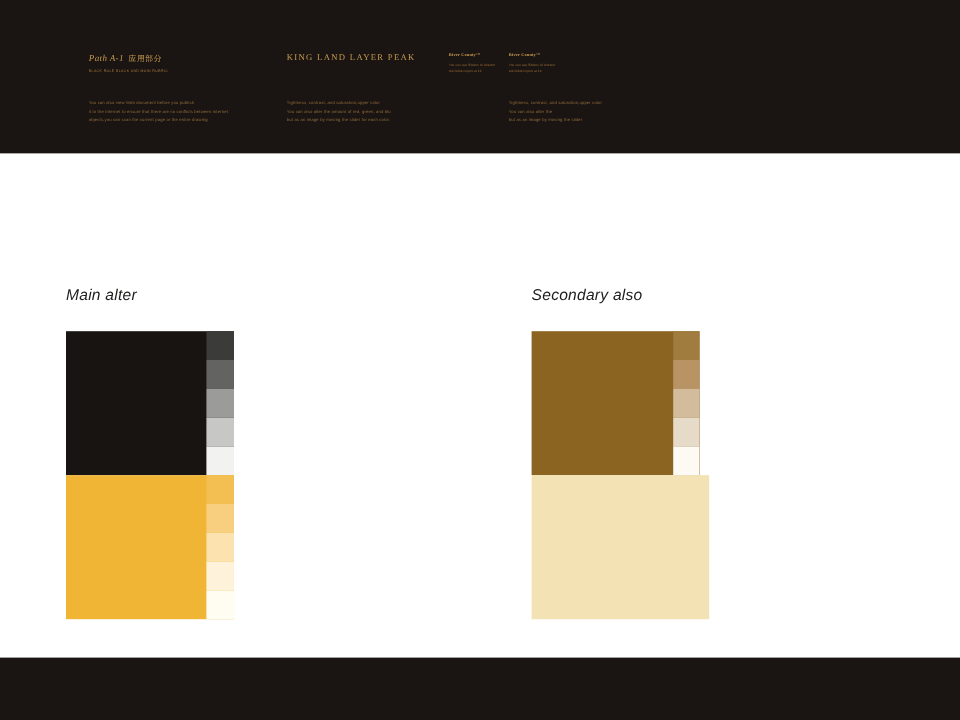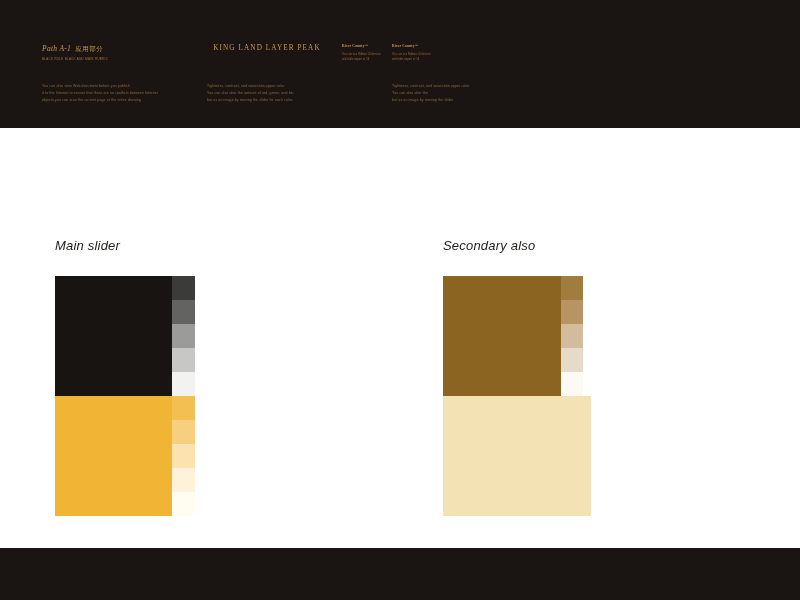--- a/index.html
+++ b/index.html
@@ -12,21 +12,21 @@
   }
 
   
   .top-banner{
     position:absolute; left:0; top:0; width:800px; height:128px;
     background:#1a1512;
   }
   .banner-cols{
     position:absolute; left:42px; top:44px; width:740px; height:70px;
   }
-  .col{ position:absolute; top:0; }
+  .col{ position:absolute; top:0;margin-left:32px; }
   .col-1{ left:0;   width:150px; }
   .col-2{ left:165px; width:120px; }
   .col-3{ left:300px; width:50px; }
   .col-4{ left:350px; width:60px; }
 
   .title-path{
     font-family:"Liberation Serif", serif;
     font-style:italic;
     font-size:7.5px;
     color:#c79a4e;
@@ -47,21 +47,20 @@
     letter-spacing:0.35px;
     line-height:1.4;
     white-space:nowrap;
   }
   .title-brand{
     font-family:"Liberation Serif", serif;
     font-size:7.2px;
     color:#c79a4e;
     letter-spacing:1.1px;
     white-space:nowrap;
-    text-align:center;
   }
   .mini-head{
     font-family:"Liberation Serif", serif;
     font-size:3.6px;
     color:#c79a4e;
     letter-spacing:0.15px;
     white-space:nowrap;
     font-weight:bold;
   }
   .mini-sub{
@@ -165,21 +164,21 @@
         <div>but as an image by moving the slider</div>
       </div>
     </div>
 
   </div>
 </div>
 
 <div class="sheet">
 
   <div class="group group-main">
-    <div class="group-title">Main slider</div>
+    <div class="group-title">Main alter</div>
     <div class="swatch-row"><div class="swatch" style="width: 140px; height: 120px; margin-right: 21px; background: rgb(24, 20, 17);"><div class="tint-strip" style="width: 23px; height: 120px;">
             <div class="tint-step" style="flex: 1 1 0px; background: rgb(59, 59, 57);"></div>
             <div class="tint-step" style="flex: 1 1 0px; background: rgb(99, 99, 97);"></div>
             <div class="tint-step" style="flex: 1 1 0px; background: rgb(155, 155, 153);"></div>
             <div class="tint-step" style="flex: 1 1 0px; background: rgb(199, 199, 197);"></div>
             <div class="tint-step" style="flex: 1 1 0px; background: rgb(242, 242, 240);"></div>
           </div></div><div class="swatch" style="width: 140px; height: 120px; margin-right: 21px; background: rgb(240, 181, 52);"><div class="tint-strip" style="width: 23px; height: 120px;">
             <div class="tint-step" style="flex: 1 1 0px; background: rgb(243, 191, 83);"></div>
             <div class="tint-step" style="flex: 1 1 0px; background: rgb(248, 207, 126);"></div>
             <div class="tint-step" style="flex: 1 1 0px; background: rgb(251, 226, 174);"></div>

